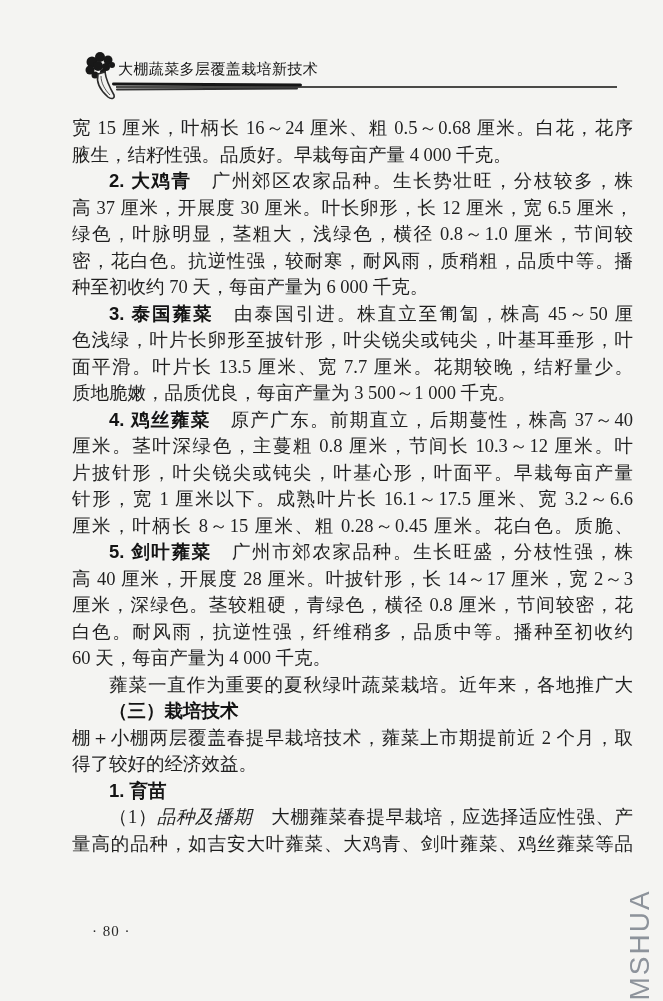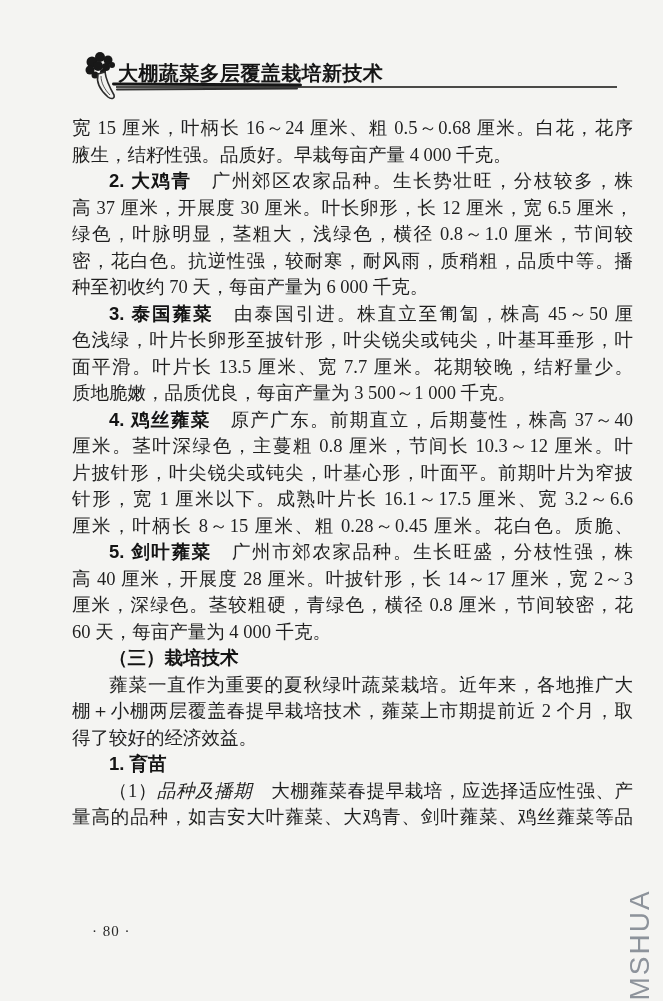--- a/index.html
+++ b/index.html
@@ -9,21 +9,21 @@
     background:#f4f4f2;
     overflow:hidden;
     font-family:"Liberation Serif","DejaVu Serif",serif;
     color:#1f1f1f;
   }
   
   .logo{position:absolute;left:82px;top:50px;width:42px;height:54px;}
   .header-title{
     position:absolute;left:118px;top:60px;
     font-family:"Liberation Sans","DejaVu Sans",sans-serif;
-    font-weight:bold;font-size:20px;letter-spacing:0.4px;color:#161616;
+    font-weight:normal;font-size:15px;letter-spacing:0.4px;color:#161616;
     white-space:nowrap;
   }
   .rule-thin{position:absolute;left:116px;top:86px;width:501px;height:1.5px;background:#4a4a48;}
   .rule-thick1{position:absolute;left:112px;top:83px;width:190px;height:3px;background:#161616;transform:rotate(0.35deg);border-radius:2px;}
   .rule-thick2{position:absolute;left:116px;top:88px;width:182px;height:2.2px;background:#303030;transform:rotate(-0.25deg);border-radius:2px;}
   
   .body-col{
     position:absolute;left:72px;top:115px;width:561px;
     font-size:18.5px;line-height:26.5px;
   }
@@ -81,29 +81,30 @@
       <div class="line just"><span class="seg-n">高 37 厘米，开展度 30 厘米。叶长卵形，长 12 厘米，宽 6.5 厘米，</span></div>
       <div class="line just"><span class="seg-n">绿色，叶脉明显，茎粗大，浅绿色，横径 0.8～1.0 厘米，节间较</span></div>
       <div class="line just"><span class="seg-n">密，花白色。抗逆性强，较耐寒，耐风雨，质稍粗，品质中等。播</span></div>
       <div class="line"><span class="seg-n">种至初收约 70 天，每亩产量为 6 000 千克。</span></div>
       <div class="line indent just"><span class="seg-b">3. 泰国蕹菜</span><span class="seg-n">　由泰国引进。株直立至匍匐，株高 45～50 厘</span></div>
       <div class="line just"><span class="seg-n">色浅绿，叶片长卵形至披针形，叶尖锐尖或钝尖，叶基耳垂形，叶</span></div>
       <div class="line just"><span class="seg-n">面平滑。叶片长 13.5 厘米、宽 7.7 厘米。花期较晚，结籽量少。</span></div>
       <div class="line"><span class="seg-n">质地脆嫩，品质优良，每亩产量为 3 500～1 000 千克。</span></div>
       <div class="line indent just"><span class="seg-b">4. 鸡丝蕹菜</span><span class="seg-n">　原产广东。前期直立，后期蔓性，株高 37～40</span></div>
       <div class="line just"><span class="seg-n">厘米。茎叶深绿色，主蔓粗 0.8 厘米，节间长 10.3～12 厘米。叶</span></div>
-      <div class="line just"><span class="seg-n">片披针形，叶尖锐尖或钝尖，叶基心形，叶面平。前期叶片为窄披</span></div>
+      <div class="line just"><span class="seg-n">片披针形，叶尖锐尖或钝尖，叶基心形，叶面平。早栽每亩产量</span></div>
       <div class="line just"><span class="seg-n">针形，宽 1 厘米以下。成熟叶片长 16.1～17.5 厘米、宽 3.2～6.6</span></div>
       <div class="line just"><span class="seg-n">厘米，叶柄长 8～15 厘米、粗 0.28～0.45 厘米。花白色。质脆、</span></div>
       <div class="line indent just"><span class="seg-b">5. 剑叶蕹菜</span><span class="seg-n">　广州市郊农家品种。生长旺盛，分枝性强，株</span></div>
       <div class="line just"><span class="seg-n">高 40 厘米，开展度 28 厘米。叶披针形，长 14～17 厘米，宽 2～3</span></div>
       <div class="line just"><span class="seg-n">厘米，深绿色。茎较粗硬，青绿色，横径 0.8 厘米，节间较密，花</span></div>
+      <div class="line just"><span class="seg-n">白色。耐风雨，抗逆性强，纤维稍多，品质中等。播种至初收约</span></div>
       <div class="line"><span class="seg-n">60 天，每亩产量为 4 000 千克。</span></div>
+      <div class="line indent just"><span class="seg-n">蕹菜一直作为重要的夏秋绿叶蔬菜栽培。近年来，各地推广大</span></div>
       <div class="line indent"><span class="seg-b">（三）栽培技术</span></div>
-      <div class="line indent just"><span class="seg-n">蕹菜一直作为重要的夏秋绿叶蔬菜栽培。近年来，各地推广大</span></div>
       <div class="line just"><span class="seg-n">棚＋小棚两层覆盖春提早栽培技术，蕹菜上市期提前近 2 个月，取</span></div>
       <div class="line"><span class="seg-n">得了较好的经济效益。</span></div>
       <div class="line indent"><span class="seg-b">1. 育苗</span></div>
       <div class="line indent just"><span class="seg-n">（1）</span><span class="seg-k">品种及播期</span><span class="seg-n">　大棚蕹菜春提早栽培，应选择适应性强、产</span></div>
       <div class="line just"><span class="seg-n">量高的品种，如吉安大叶蕹菜、大鸡青、剑叶蕹菜、鸡丝蕹菜等品</span></div>
     </div>
 
   <div class="page-number">· 80 ·</div>
   <div class="watermark">MSHUA</div>
 

